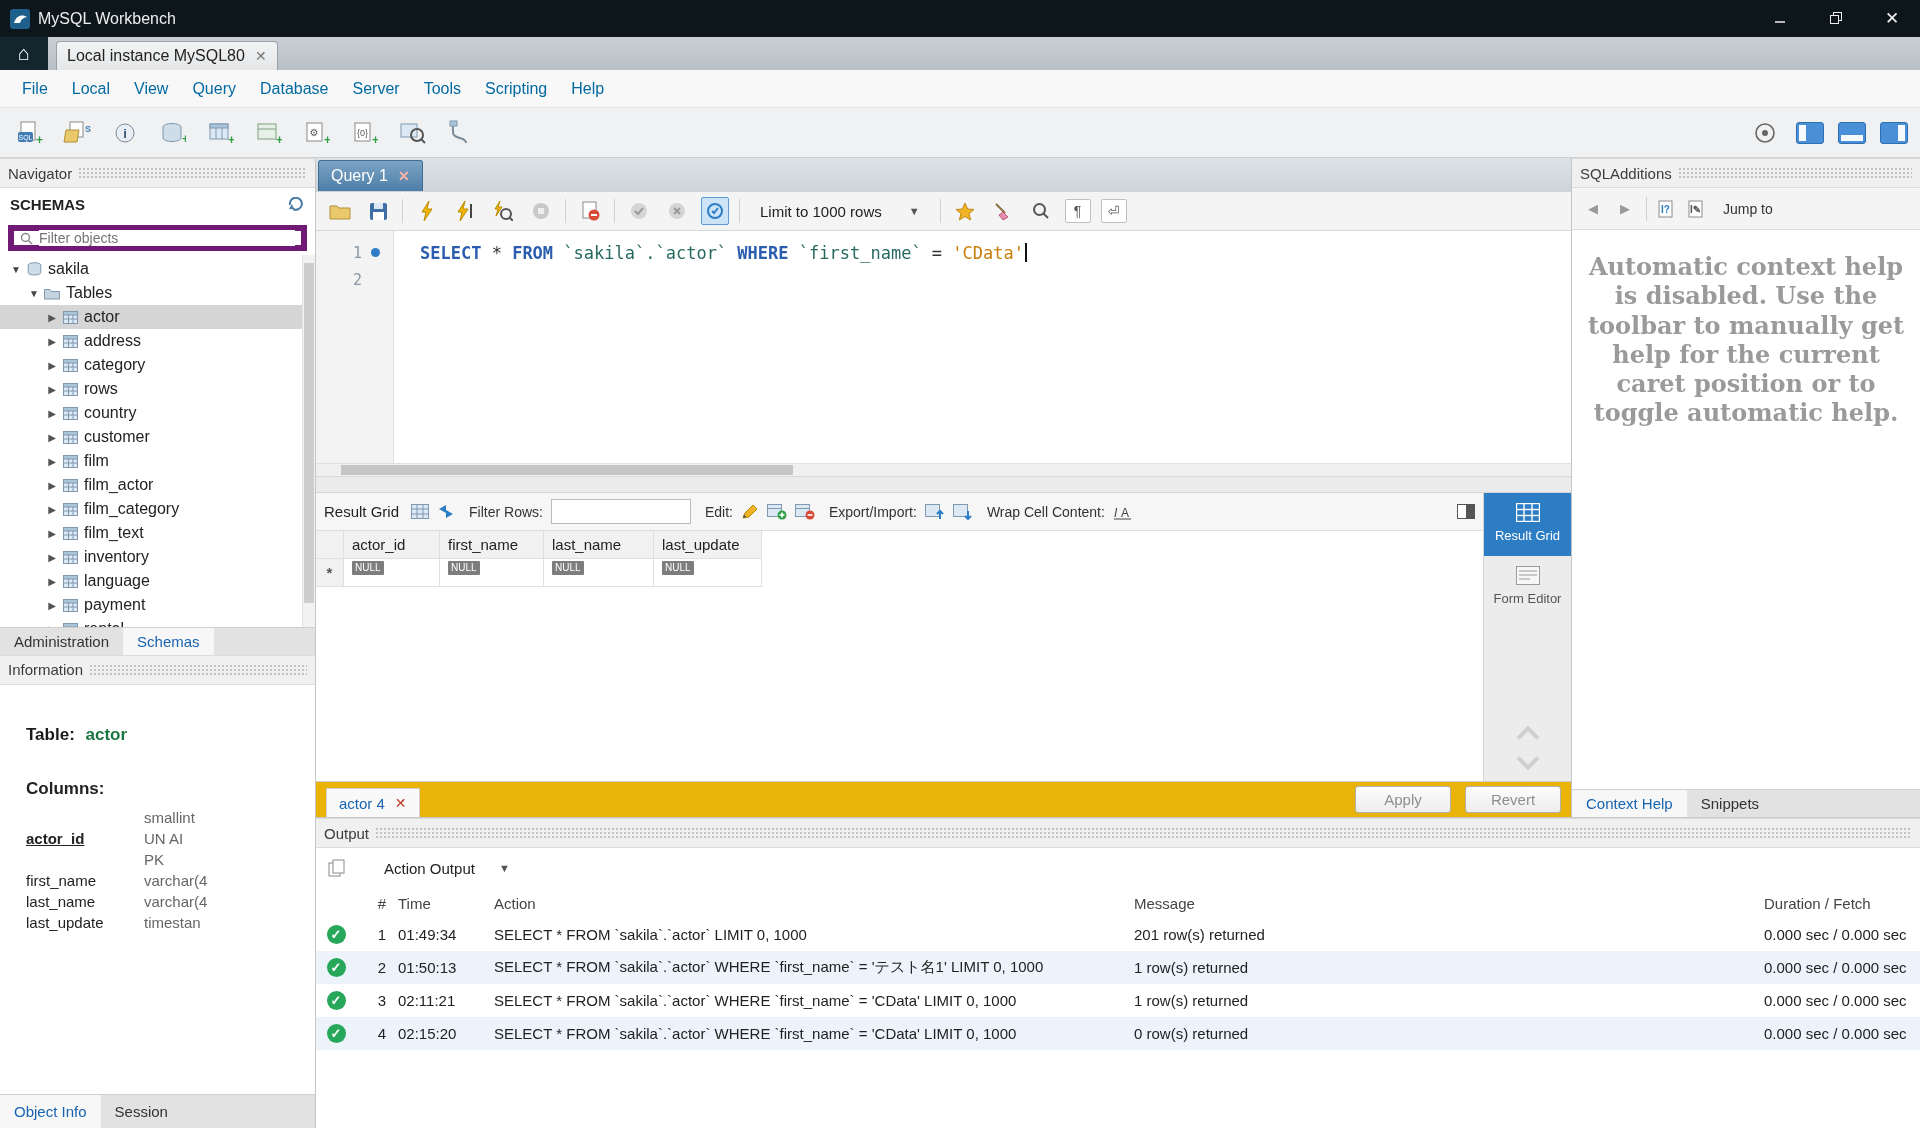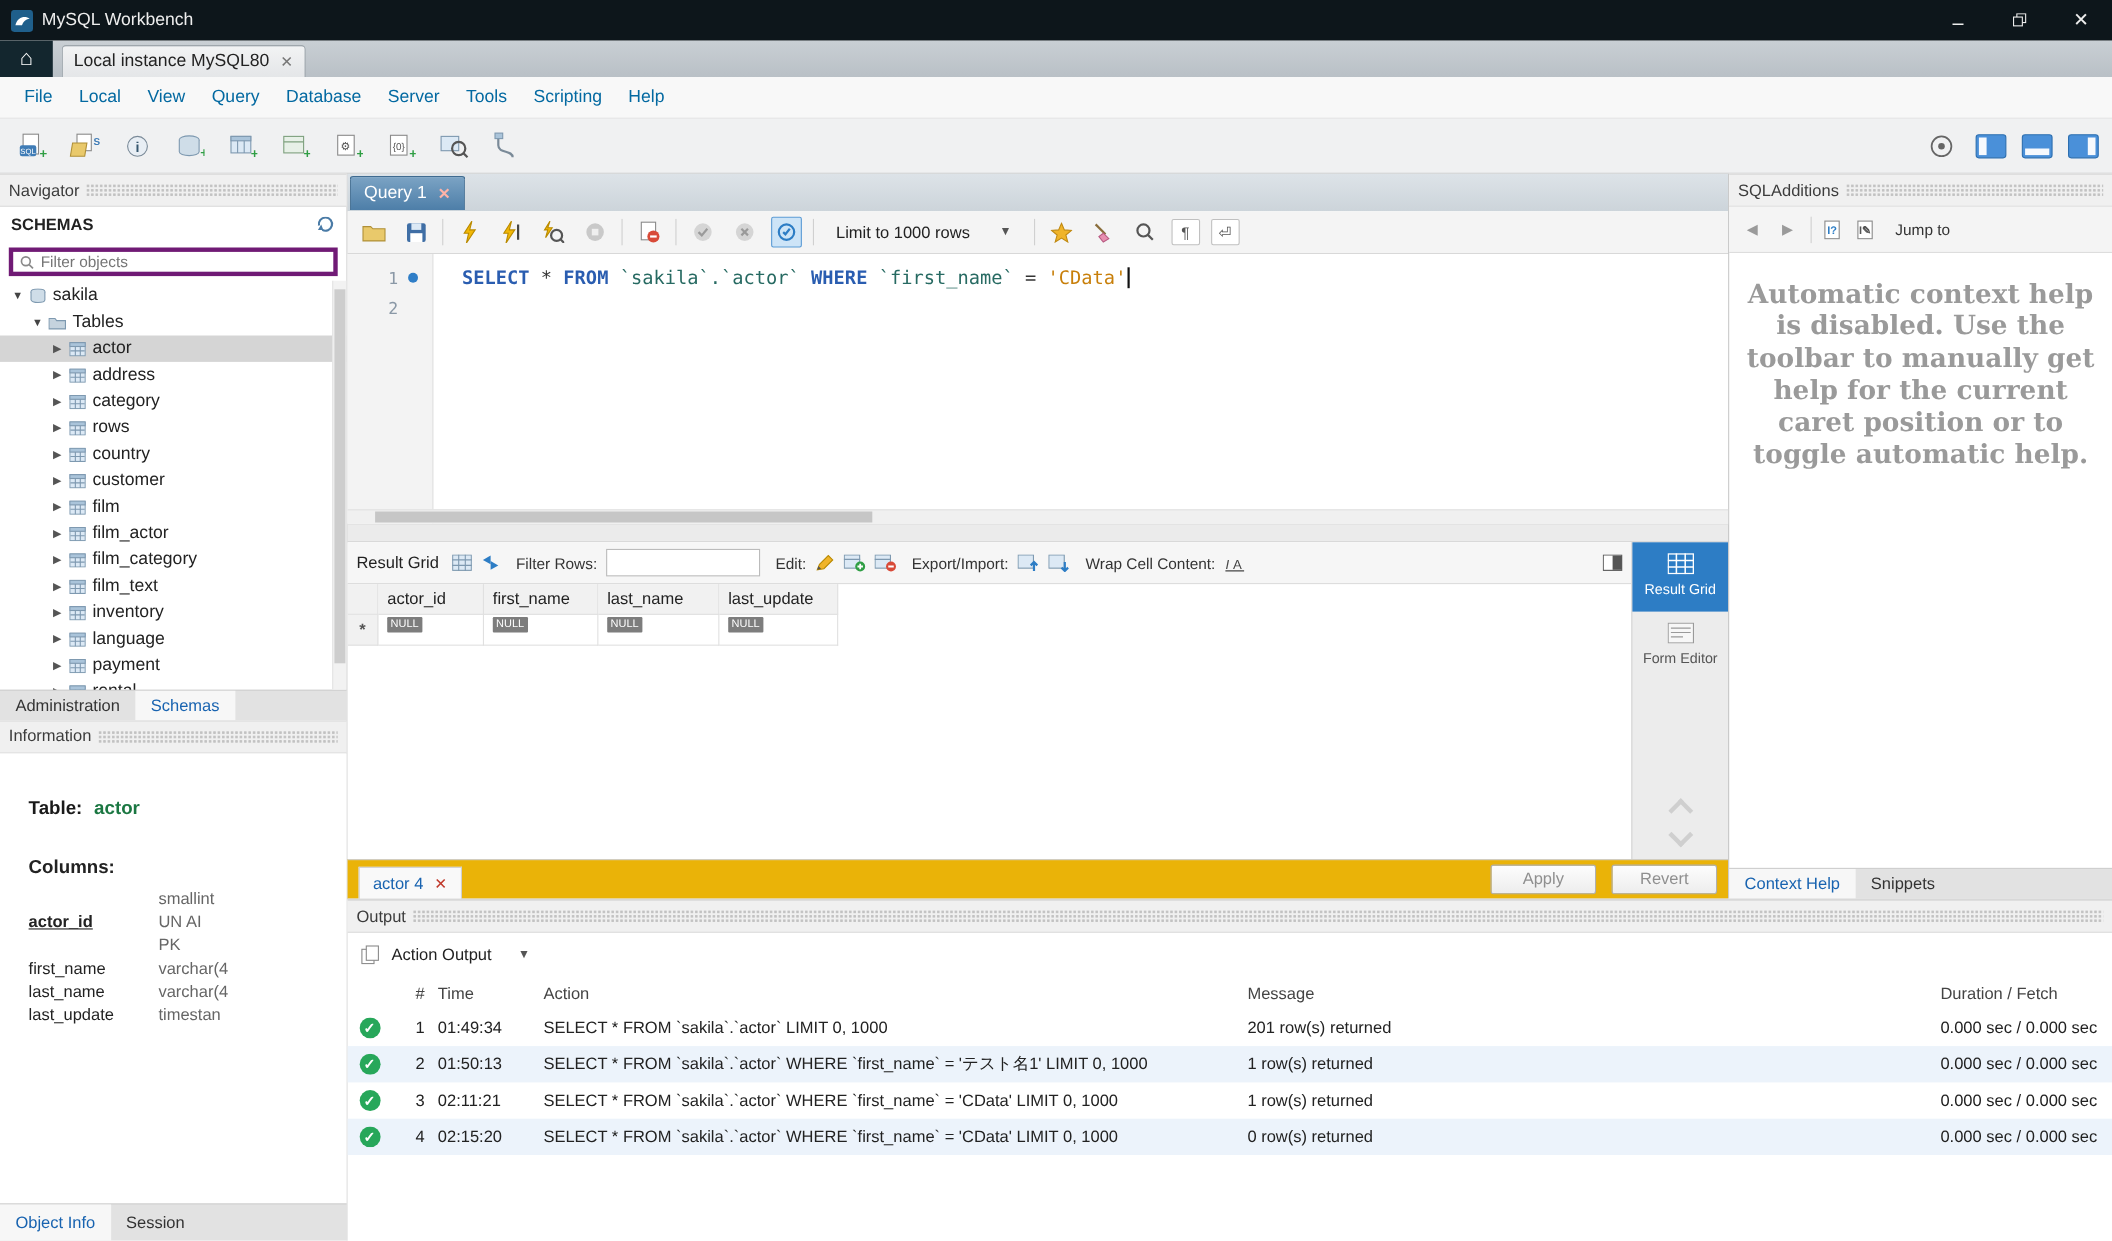--- a/index.html
+++ b/index.html
@@ -46,21 +46,21 @@
   
   .p-header { height:30px; background:#f0f0f0; border-top:1px solid #dcdcdc; border-bottom:1px solid #dcdcdc; display:flex; align-items:center; padding:0 8px; flex:none; }
   .p-header .lbl { font-size:15px; color:#3c3c3c; }
   .dots { flex:1; height:12px; margin-left:6px; background-image:radial-gradient(#c2c2c2 1.1px, transparent 1.3px); background-size:4px 4px; }
 
   
   .schemas-bar { height:33px; display:flex; align-items:center; padding:0 10px; flex:none; }
   .schemas-title { font-weight:bold; font-size:15px; color:#222; }
   .schemas-refresh { margin-left:auto; }
   .filter-bar { height:34px; display:flex; align-items:center; padding:0 8px; flex:none; }
-  .filter-input-wrap { flex:1; height:26px; border:4px solid #701a75; background:#fff; display:flex; align-items:center; padding:0 6px; gap:6px; }
+  .filter-input-wrap { flex:1; height:26px; border:6px solid #701a75; background:#fff; display:flex; align-items:center; padding:0 6px; gap:6px; }
   .filter-input-wrap input { border:none; outline:none; flex:1; font-size:14px; font-family:"Liberation Sans",sans-serif; color:#333; }
   .tree { flex:1; min-height:0; overflow:hidden; position:relative; padding-top:2px; }
   .tree-row { height:24px; display:flex; align-items:center; font-size:16px; padding-right:14px; }
   .tree-row.selected { background:#d5d5d5; }
   .expander { width:16px; font-size:10px; color:#444; text-align:center; flex:none; }
   .expander.exp-closed { color:#555; }
   .tree-icon { width:20px; display:flex; justify-content:center; flex:none; }
   .tree-label { margin-left:4px; white-space:nowrap; }
   .tree-scroll { position:absolute; right:0; top:0; bottom:0; width:13px; background:#f2f2f2; border-left:1px solid #e3e3e3; }
   .tree-thumb { position:absolute; top:8px; left:1px; width:10px; height:340px; background:#cdcdcd; }
@@ -145,21 +145,21 @@
 
   .rg-bottom { height:36px; background:#eab308; border-top:1px solid #d0d0d0; display:flex; align-items:center; padding:0 10px; flex:none; }
   .rgb-tab { background:#f9f9f9; border:1px solid #cfcfcf; border-bottom:none; height:30px; margin-top:6px; display:flex; align-items:center; gap:10px; padding:0 12px; color:#1863b0; font-size:15px; }
   .rgb-tab .tab-close { color:#c0392b; }
   .rgb-buttons { margin-left:auto; display:flex; gap:14px; }
   .btn { min-width:96px; height:27px; background:linear-gradient(#fdfdfd,#ededed); border:1px solid #b0b0b0; border-radius:3px; color:#8f8f8f; font-size:15px; display:flex; align-items:center; justify-content:center; }
 
   
   .output { flex:1; min-height:0; display:flex; flex-direction:column; border-top:1px solid #c8c8c8; background:#fff; }
   .output-toolbar { height:40px; display:flex; align-items:center; padding:0 12px; gap:10px; flex:none; }
-  .out-dd { display:flex; align-items:center; font-size:15px; }
+  .out-dd { display:flex; align-items:center; font-size:15px;margin-left:28px; }
   .out-dd .caret { font-size:11px; color:#555; margin-left:24px; }
   .o-headrow, .o-row { display:flex; align-items:center; height:30px; flex:none; }
   .o-row { height:33px; }
   .o-row.alt { background:#ecf3fb; }
   .o-cell { padding:0 6px; overflow:hidden; white-space:nowrap; font-size:15px; }
   .o-icon { width:40px; flex:none; display:flex; justify-content:center; }
   .o-idx { width:36px; flex:none; text-align:right; }
   .o-time { width:96px; flex:none; }
   .o-action { width:640px; flex:none; }
   .o-msg { width:630px; flex:none; }

